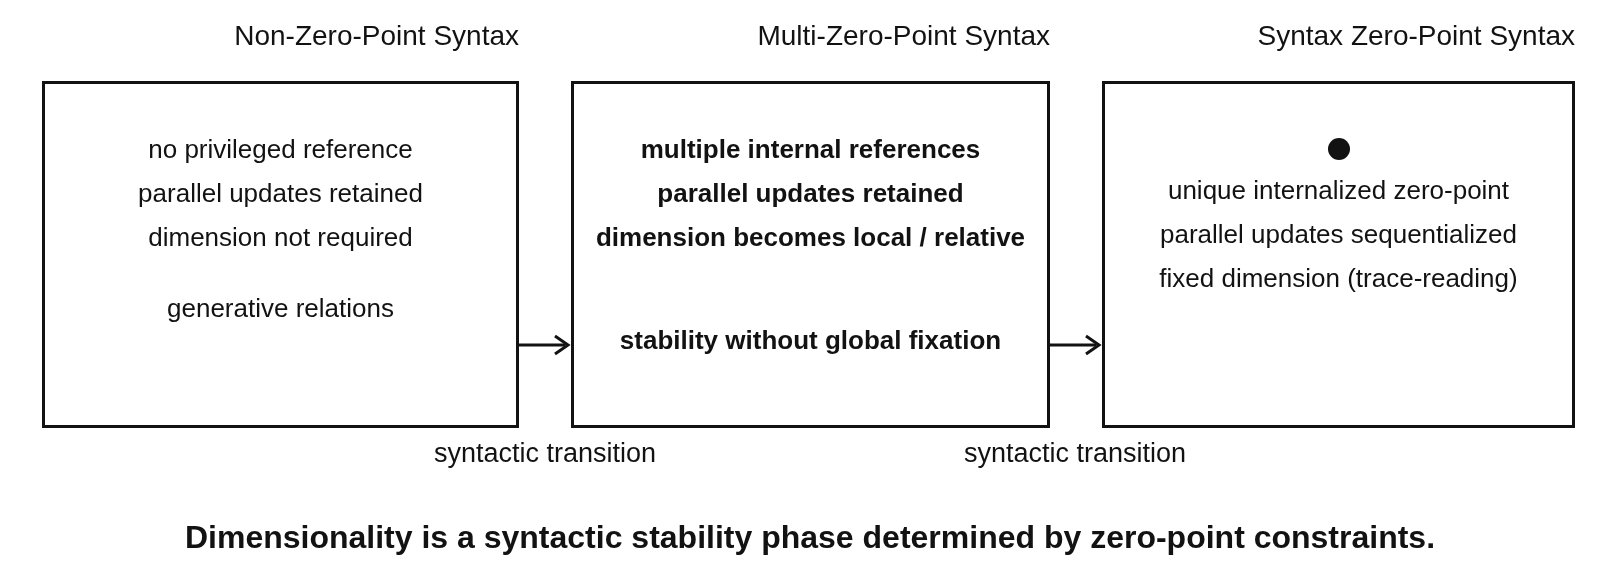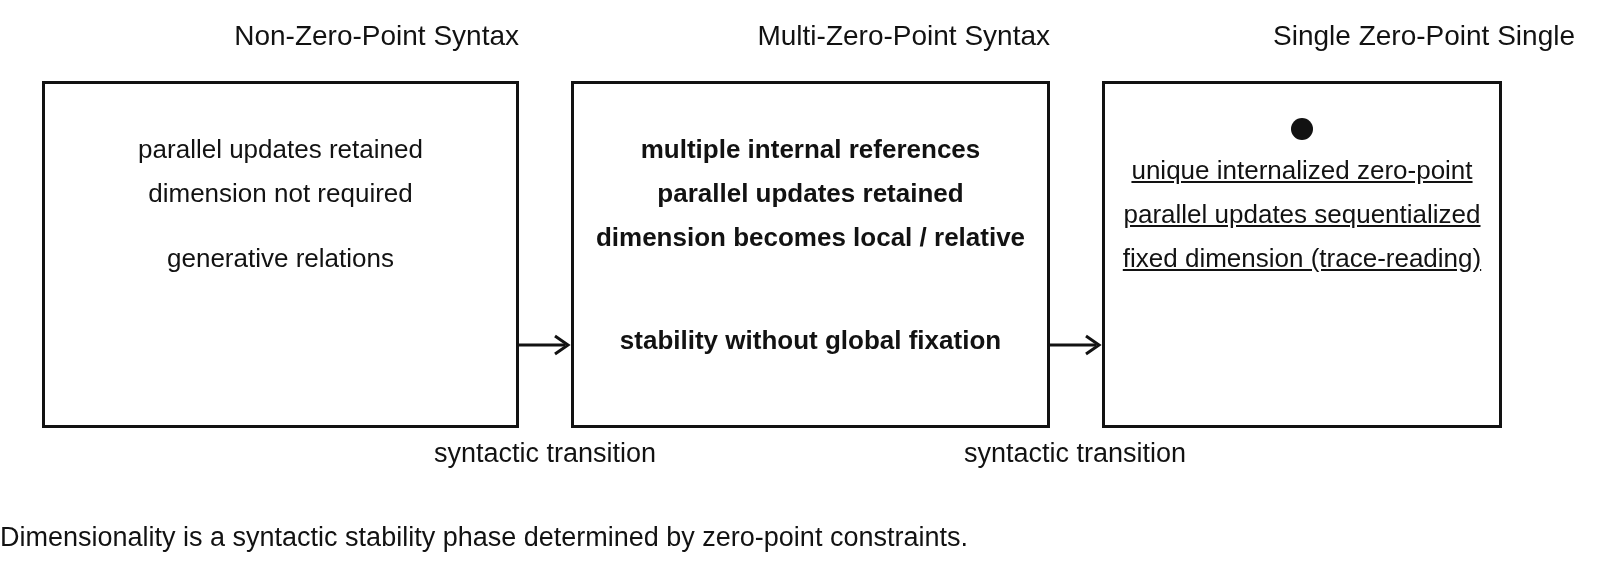--- a/index.html
+++ b/index.html
@@ -34,27 +34,27 @@
   .box {
     position: absolute;
     top: 81px;
     height: 347px;
     border: 3px solid var(--ink);
     background: var(--bg);
     text-align: center;
   }
   #box-1 { left: 42px;   width: 477px; padding-top: 43px; }
   #box-2 { left: 571px;  width: 479px; padding-top: 43px; font-weight: bold; }
-  #box-3 { left: 1102px; width: 400px; padding-top: 34px; text-decoration: underline; }
+  #box-3 { left: 1102px; width: 473px; padding-top: 54px; }
 
   .group { font-size: 26px; color: var(--ink); }
   .group.primary .line   { line-height: 44px; white-space: nowrap; }
   .group.secondary .line { line-height: 38px; white-space: nowrap; }
 
-  #box-1 .group.secondary { margin-top: 24px; }
+  #box-1 .group.secondary { margin-top: 30px; }
   #box-2 .group.secondary { margin-top: 62px; }
   #box-3 .group.secondary { margin-top: 10px; }
 
   .zero-dot {
     width: 22px;
     height: 22px;
     border-radius: 50%;
     background: var(--ink);
     margin: 0 auto 8px auto;
   }
@@ -84,38 +84,40 @@
     color: var(--ink);
   }
   #transition-1 { left: 370px; }
   #transition-2 { left: 900px; }
 
   .caption {
     position: absolute;
     top: 517px;
     left: 0;
     width: 1620px;
-    font-size: 27px;
+    text-align: center;
+    font-size: 32px;
     line-height: 40px;
-    font-weight: 400;
+    font-weight: 700;
     color: var(--ink);
     white-space: nowrap;
   }
 </style>
 </head>
 <body>
 
 <div class="canvas">
 
   <div class="col-title" id="title-1">Non-Zero-Point Syntax</div>
   <div class="col-title" id="title-2">Multi-Zero-Point Syntax</div>
-  <div class="col-title" id="title-3">Single Zero-Point Single</div>
+  <div class="col-title" id="title-3">Syntax Zero-Point Syntax</div>
 
   <div class="box" id="box-1">
     <div class="group primary">
+      <div class="line">no privileged reference</div>
       <div class="line">parallel updates retained</div>
       <div class="line">dimension not required</div>
     </div>
     <div class="group secondary">
       <div class="line">generative relations</div>
     </div>
   </div>
 
   <div class="box" id="box-2">
     <div class="group primary">

